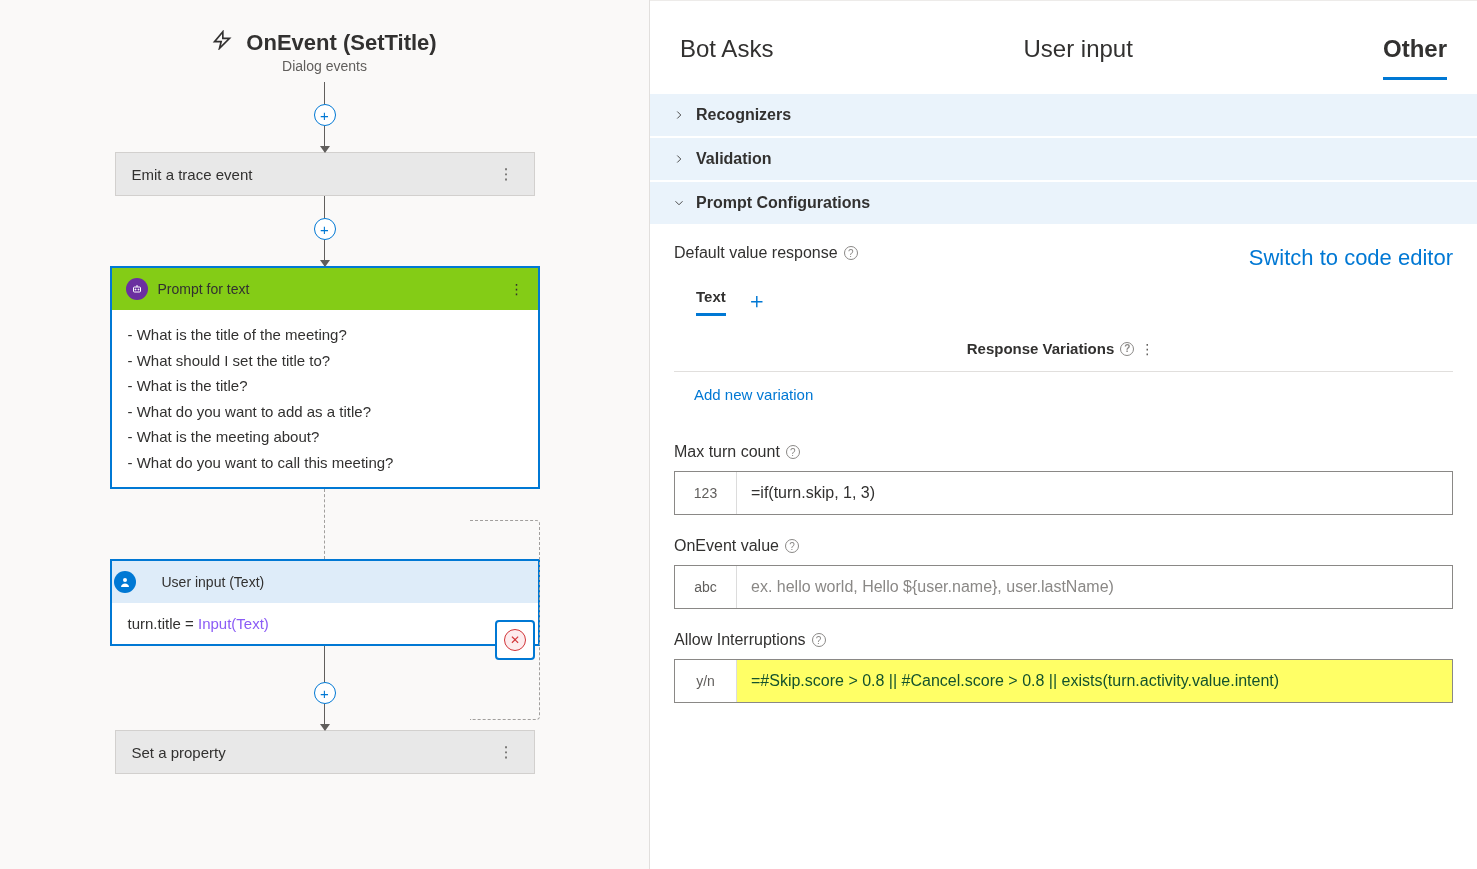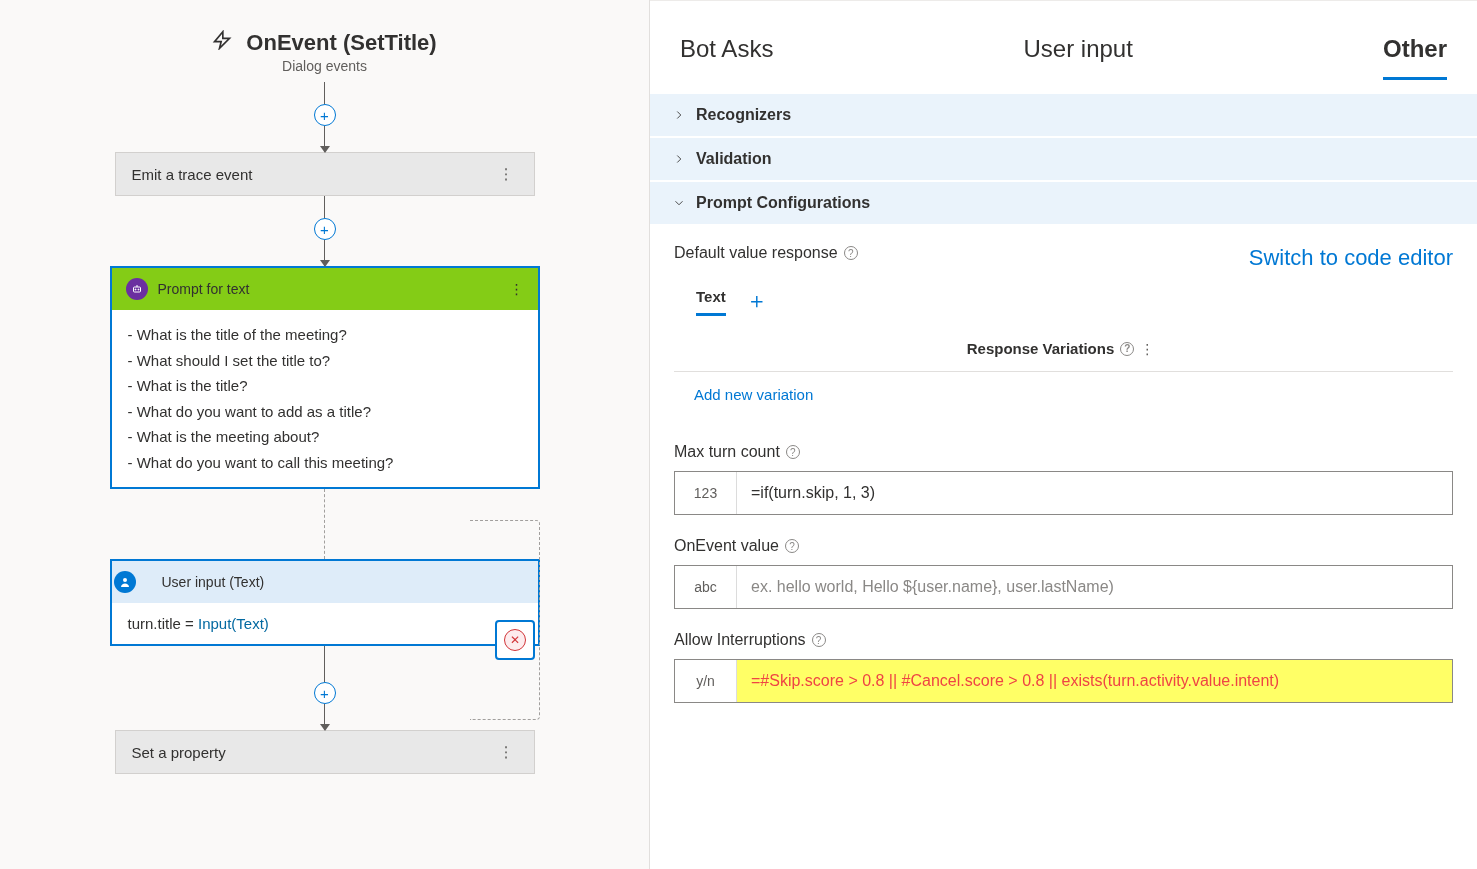--- a/index.html
+++ b/index.html
@@ -132,21 +132,21 @@
   }
   .user-node .node-head {
     background: #deecf9;
     display: flex; align-items: center; gap: 26px;
     padding: 10px 2px;
   }
   .user-node .node-body {
     padding: 12px 16px;
     font-size: 15px;
   }
-  .user-node .node-body .gray { color: #0369a1; }
+  .user-node .node-body .gray { color: #8b5cf6; }
   .dashed-loop {
     position: absolute;
     left: 470px;
     top: 520px;
     width: 70px;
     height: 200px;
     border: 1.5px dashed #a19f9d;
     border-left: none;
     border-top-right-radius: 4px;
     border-bottom-right-radius: 4px;
@@ -313,21 +313,21 @@
     outline: none;
     padding: 12px 14px;
     font-size: 16px;
     color: #323130;
     font-family: inherit;
     background: #fff;
   }
   .input-row input::placeholder { color: #8a8886; }
   .input-row input.hl {
     background: #ffff66;
-    color: #ef4444;
+    color: #14532d;
   }
 </style>
 </head>
 <body>
 
 <div class="canvas-pane">
   <div class="canvas-inner">
     <div class="trigger-header">
       <div class="trigger-title">
         <span>

